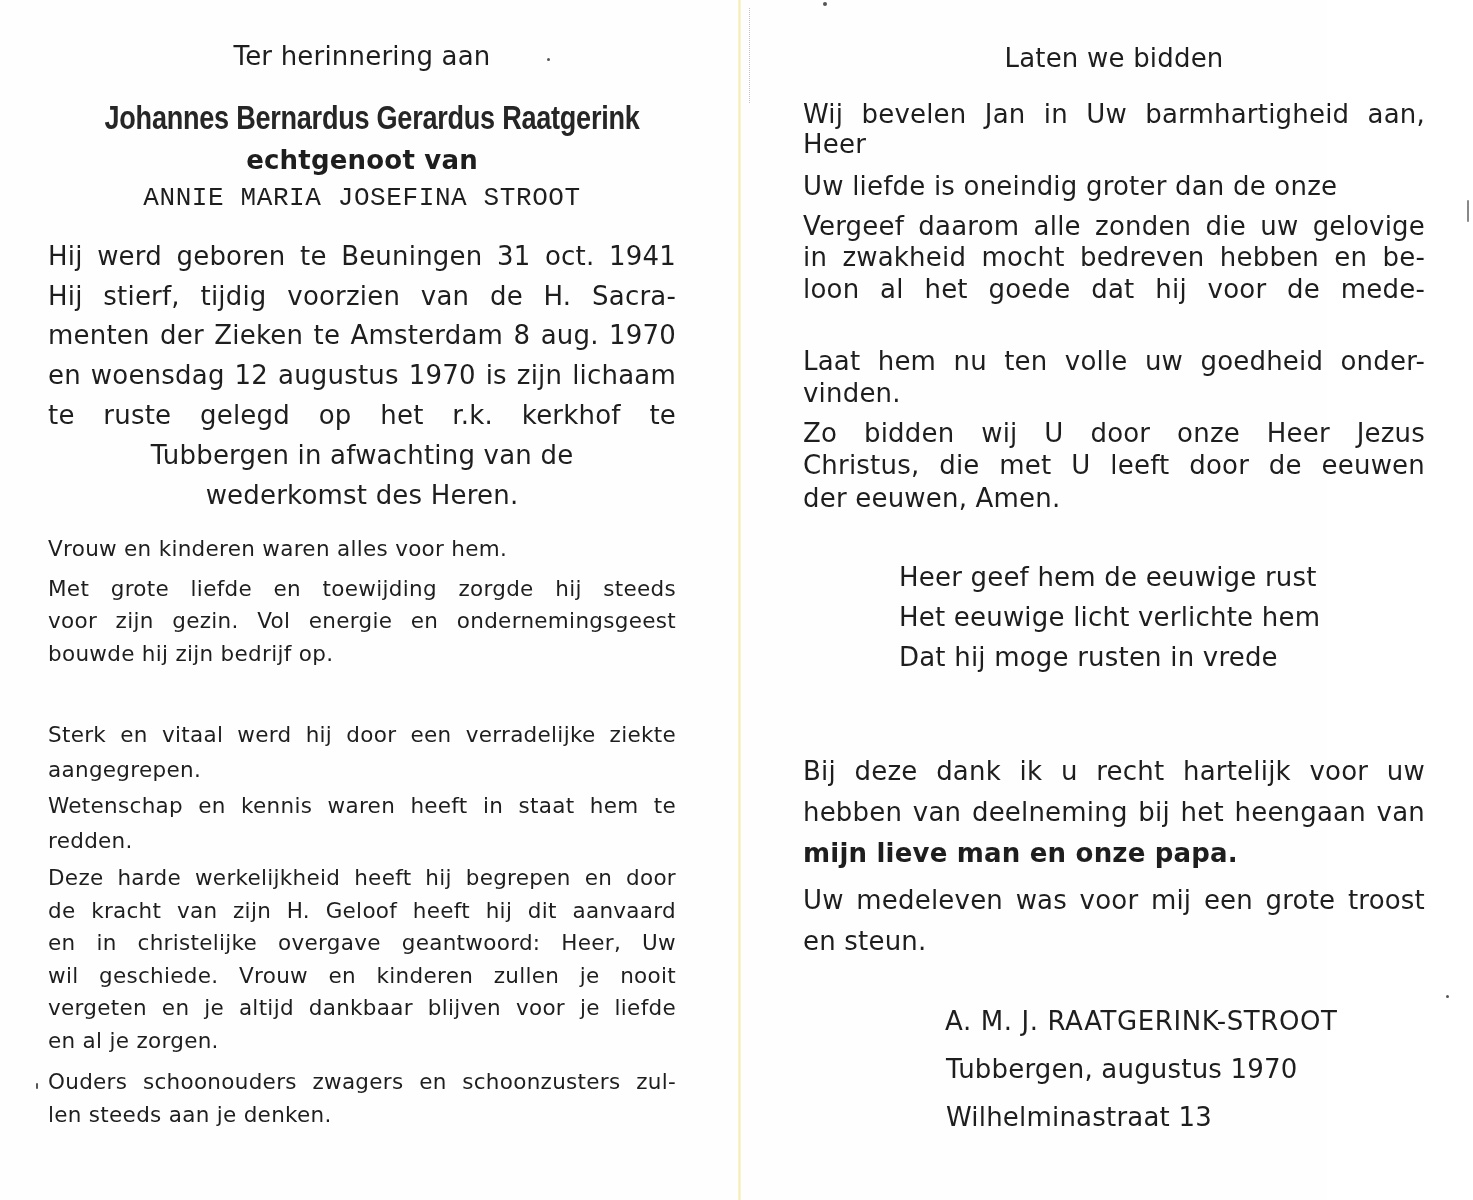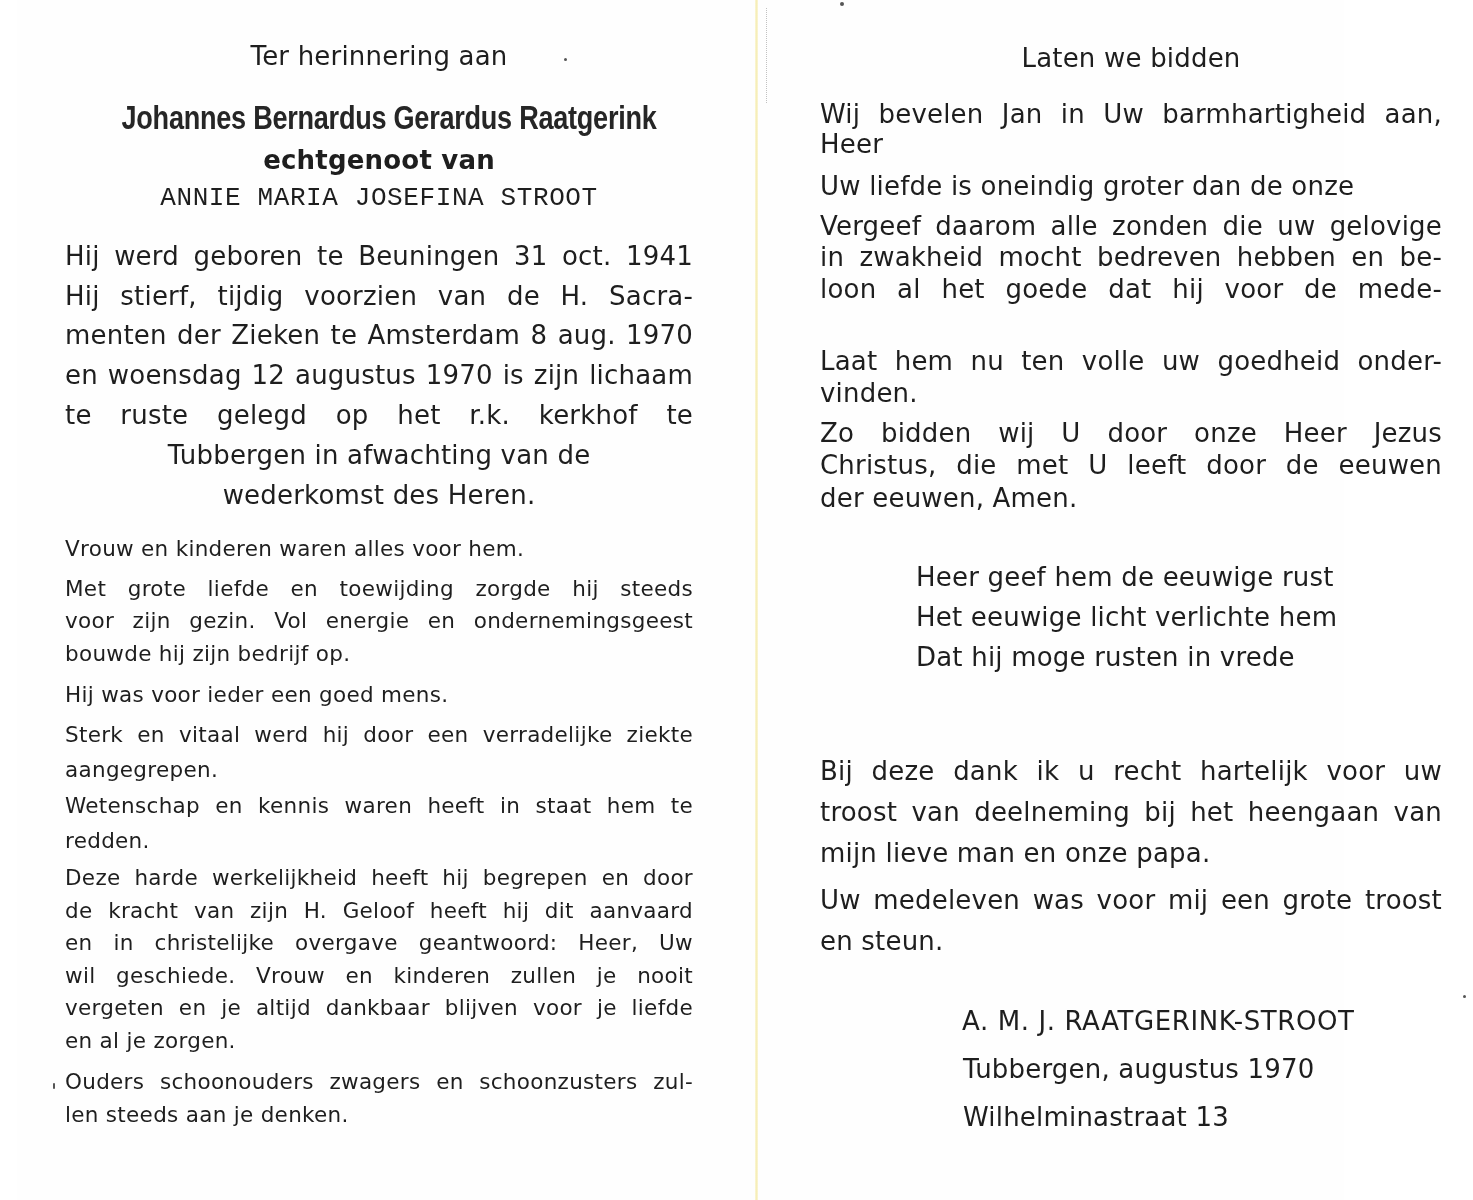--- a/index.html
+++ b/index.html
@@ -14,21 +14,20 @@
       overflow: hidden;
       font-family: "DejaVu Sans", sans-serif;
       color: #1e1e1e;
     }
     .page {
       position: absolute;
       top: 0;
       width: 1327px;
       height: 1200px;
       background: #fefefe;
-      margin-left: 17px;
     }
     .fold {
       position: absolute;
       left: 738px;
       top: 0;
       width: 3px;
       height: 1200px;
       background: linear-gradient(to right, #fbf6d8, #f6eeb8, #fbf6d8);
     }
     .fold-dots {
@@ -103,21 +102,20 @@
     <div class="line justify" style="top:399px;">te ruste gelegd op het r.k. kerkhof te</div>
     <div class="line center" style="top:439px;">Tubbergen in afwachting van de</div>
     <div class="line center" style="top:479px;">wederkomst des Heren.</div>
 
     <div class="line left body-small" style="top:533px;">Vrouw en kinderen waren alles voor hem.</div>
 
     <div class="line justify body-small" style="top:573px;">Met grote liefde en toewijding zorgde hij steeds</div>
     <div class="line left body-small" style="top:638px;">bouwde hij zijn bedrijf op.</div>
     <div class="line justify body-small" style="top:605px;">voor zijn gezin. Vol energie en ondernemingsgeest</div>
 
-    <div class="line left body-small" style="top:679px;">Hij was voor ieder een goed mens.</div>
 
     <div class="line justify body-small" style="top:719px;">Sterk en vitaal werd hij door een verradelijke ziekte</div>
     <div class="line left body-small" style="top:754px;">aangegrepen.</div>
 
     <div class="line justify body-small" style="top:790px;">Wetenschap en kennis waren heeft in staat hem te</div>
     <div class="line left body-small" style="top:825px;">redden.</div>
 
     <div class="line justify body-small" style="top:862px;">Deze harde werkelijkheid heeft hij begrepen en door</div>
     <div class="line justify body-small" style="top:895px;">de kracht van zijn H. Geloof heeft hij dit aanvaard</div>
     <div class="line justify body-small" style="top:927px;">en in christelijke overgave geantwoord: Heer, Uw</div>
@@ -146,22 +144,22 @@
 
     <div class="line justify" style="top:417px;">Zo bidden wij U door onze Heer Jezus</div>
     <div class="line justify" style="top:449px;">Christus, die met U leeft door de eeuwen</div>
     <div class="line left" style="top:482px;">der eeuwen, Amen.</div>
 
     <div class="line left" style="top:561px; left:96px;">Heer geef hem de eeuwige rust</div>
     <div class="line left" style="top:601px; left:96px;">Het eeuwige licht verlichte hem</div>
     <div class="line left" style="top:641px; left:96px;">Dat hij moge rusten in vrede</div>
 
     <div class="line justify" style="top:755px;">Bij deze dank ik u recht hartelijk voor uw</div>
-    <div class="line justify" style="top:796px;">troost van deelneming bij het heengaan van</div>
-    <div class="line left" style="top:837px;">mijn lieve man en onze papa.</div>
+    <div class="line justify" style="top:796px;">hebben van deelneming bij het heengaan van</div>
+    <div class="line left" style="top:837px;font-weight:bold;">mijn lieve man en onze papa.</div>
 
     <div class="line justify" style="top:884px;">Uw medeleven was voor mij een grote troost</div>
     <div class="line left" style="top:925px;">en steun.</div>
 
     <div class="line left caps" style="top:1005px; left:142px;">A. M. J. RAATGERINK-STROOT</div>
     <div class="line left" style="top:1053px; left:143px;">Tubbergen, augustus 1970</div>
     <div class="line left" style="top:1101px; left:143px;">Wilhelminastraat 13</div>
   </div>
 
   <div class="speck" style="left:547px; top:58px; width:3px; height:3px;"></div>

